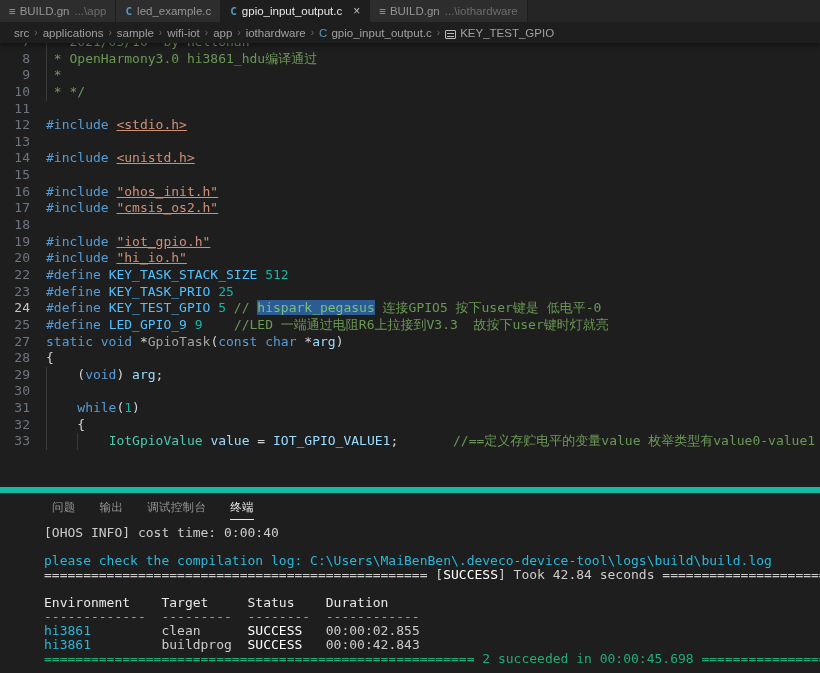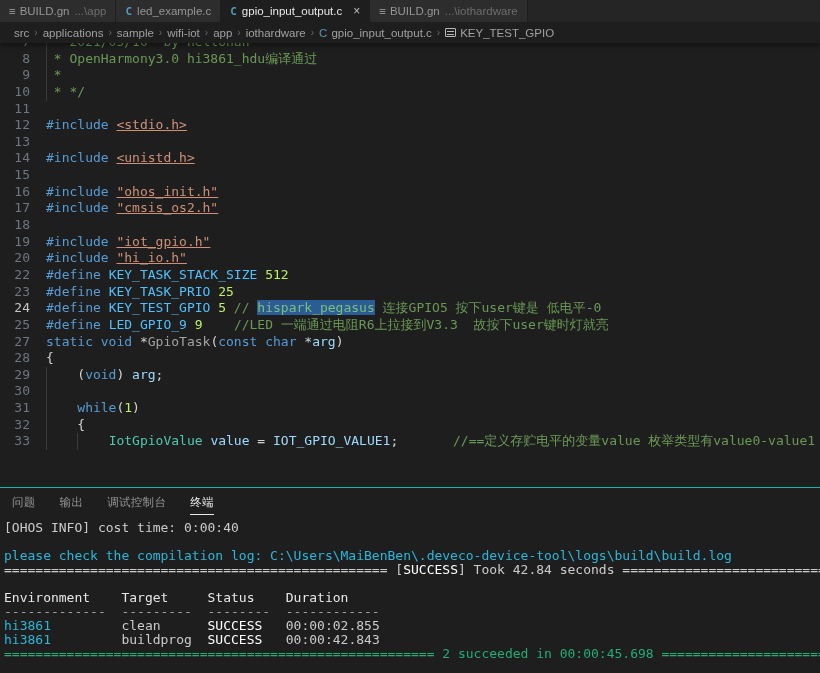--- a/index.html
+++ b/index.html
@@ -15,52 +15,52 @@
   .tab .ficon { font-size:11px; font-weight:bold; font-family:"DejaVu Sans Mono", monospace; }
   .ficon.c  { color:#519aba; }
   .ficon.gn { color:#8a8a8a; font-weight:normal; letter-spacing:-1px; }
   .tab .close { margin-left:6px; color:#c0c0c0; font-size:12px; line-height:1; }
   .tab .dim { color:#6d6d6d; }
 
   
   .breadcrumbs { height:21px; background:#1e1e1e; display:flex; align-items:center;
                  padding-left:14px; font-size:11.5px; color:#a0a0a0;
                  box-shadow:0 3px 4px rgba(0,0,0,.35); position:relative; z-index:3; }
-  .crumb { cursor:pointer; display:flex; align-items:center; gap:4px; }
+  .crumb { cursor:pointer; display:flex; align-items:flex-end; gap:4px; }
   .crumb-sep { color:#6b6b6b; margin:0 5px; font-size:10px; }
   .sym-icon { display:inline-block; width:11px; height:9px; border:1px solid #b9b9b9;
               border-radius:1px; position:relative; }
   .sym-icon:before { content:""; position:absolute; left:1px; right:1px; top:2px;
                      border-top:1px solid #b9b9b9; }
   .sym-icon:after  { content:""; position:absolute; left:1px; right:1px; top:5px;
                      border-top:1px solid #b9b9b9; }
 
   
   .editor { position:relative; height:444px; background:#1e1e1e; overflow:hidden; }
   .code-lines { position:absolute; top:-9px; left:0; right:0; }
   .code-line { display:flex; height:16.65px; line-height:16.65px;
                font-family:"DejaVu Sans Mono", monospace; font-size:13px; white-space:pre; }
   .gutter { width:46px; flex:none; text-align:right; padding-right:16px;
             color:#6e7681; cursor:pointer; }
   .gutter.cur { color:#c6c6c6; }
   .code-text { position:relative; flex:1; color:#d4d4d4; cursor:text; }
   .guide { position:absolute; top:0; bottom:0; border-left:1px solid #3a3a3a; }
   .kw  { color:#569cd6; }
   .str { color:#ce9178;text-decoration:underline; }
-  .num { color:#bef264; }
+  .num { color:#14b8a6; }
   .cmt { color:#6a9955; }
   .typ { color:#4ec9b0; }
   .var { color:#9cdcfe; }
   .mac { color:#4fc1ff; }
   .fn  { color:#a3a3a3; }
   .pln { color:#d4d4d4; }
   .hlc { color:#7cbf7c; background:#2b5d94; }
 
   
-  .panel { border-top:1px solid #14b8a6; background:#1e1e1e; height:143px; }
+  .panel { border-top:6px solid #14b8a6; background:#1e1e1e; height:143px;padding-left:40px; }
   .panel-tabs { height:27px; display:flex; align-items:center; padding-left:12px; gap:24px; }
   .panel-tab { font-size:11.5px; color:#969696; cursor:pointer; padding:6px 0 4px 0;
                border-bottom:1px solid transparent; letter-spacing:.3px; }
   .panel-tab.active { color:#e7e7e7; border-bottom:1px solid #e7e7e7; }
 
   .terminal { padding:6px 0 0 4px; font-family:"DejaVu Sans Mono", monospace;
               font-size:13px; line-height:14px; overflow:hidden; height:159px; cursor:text; }
   .t-line { white-space:pre; height:14px; }
   .t-def   { color:#cccccc; }
   .t-cyan  { color:#29b8db; }

